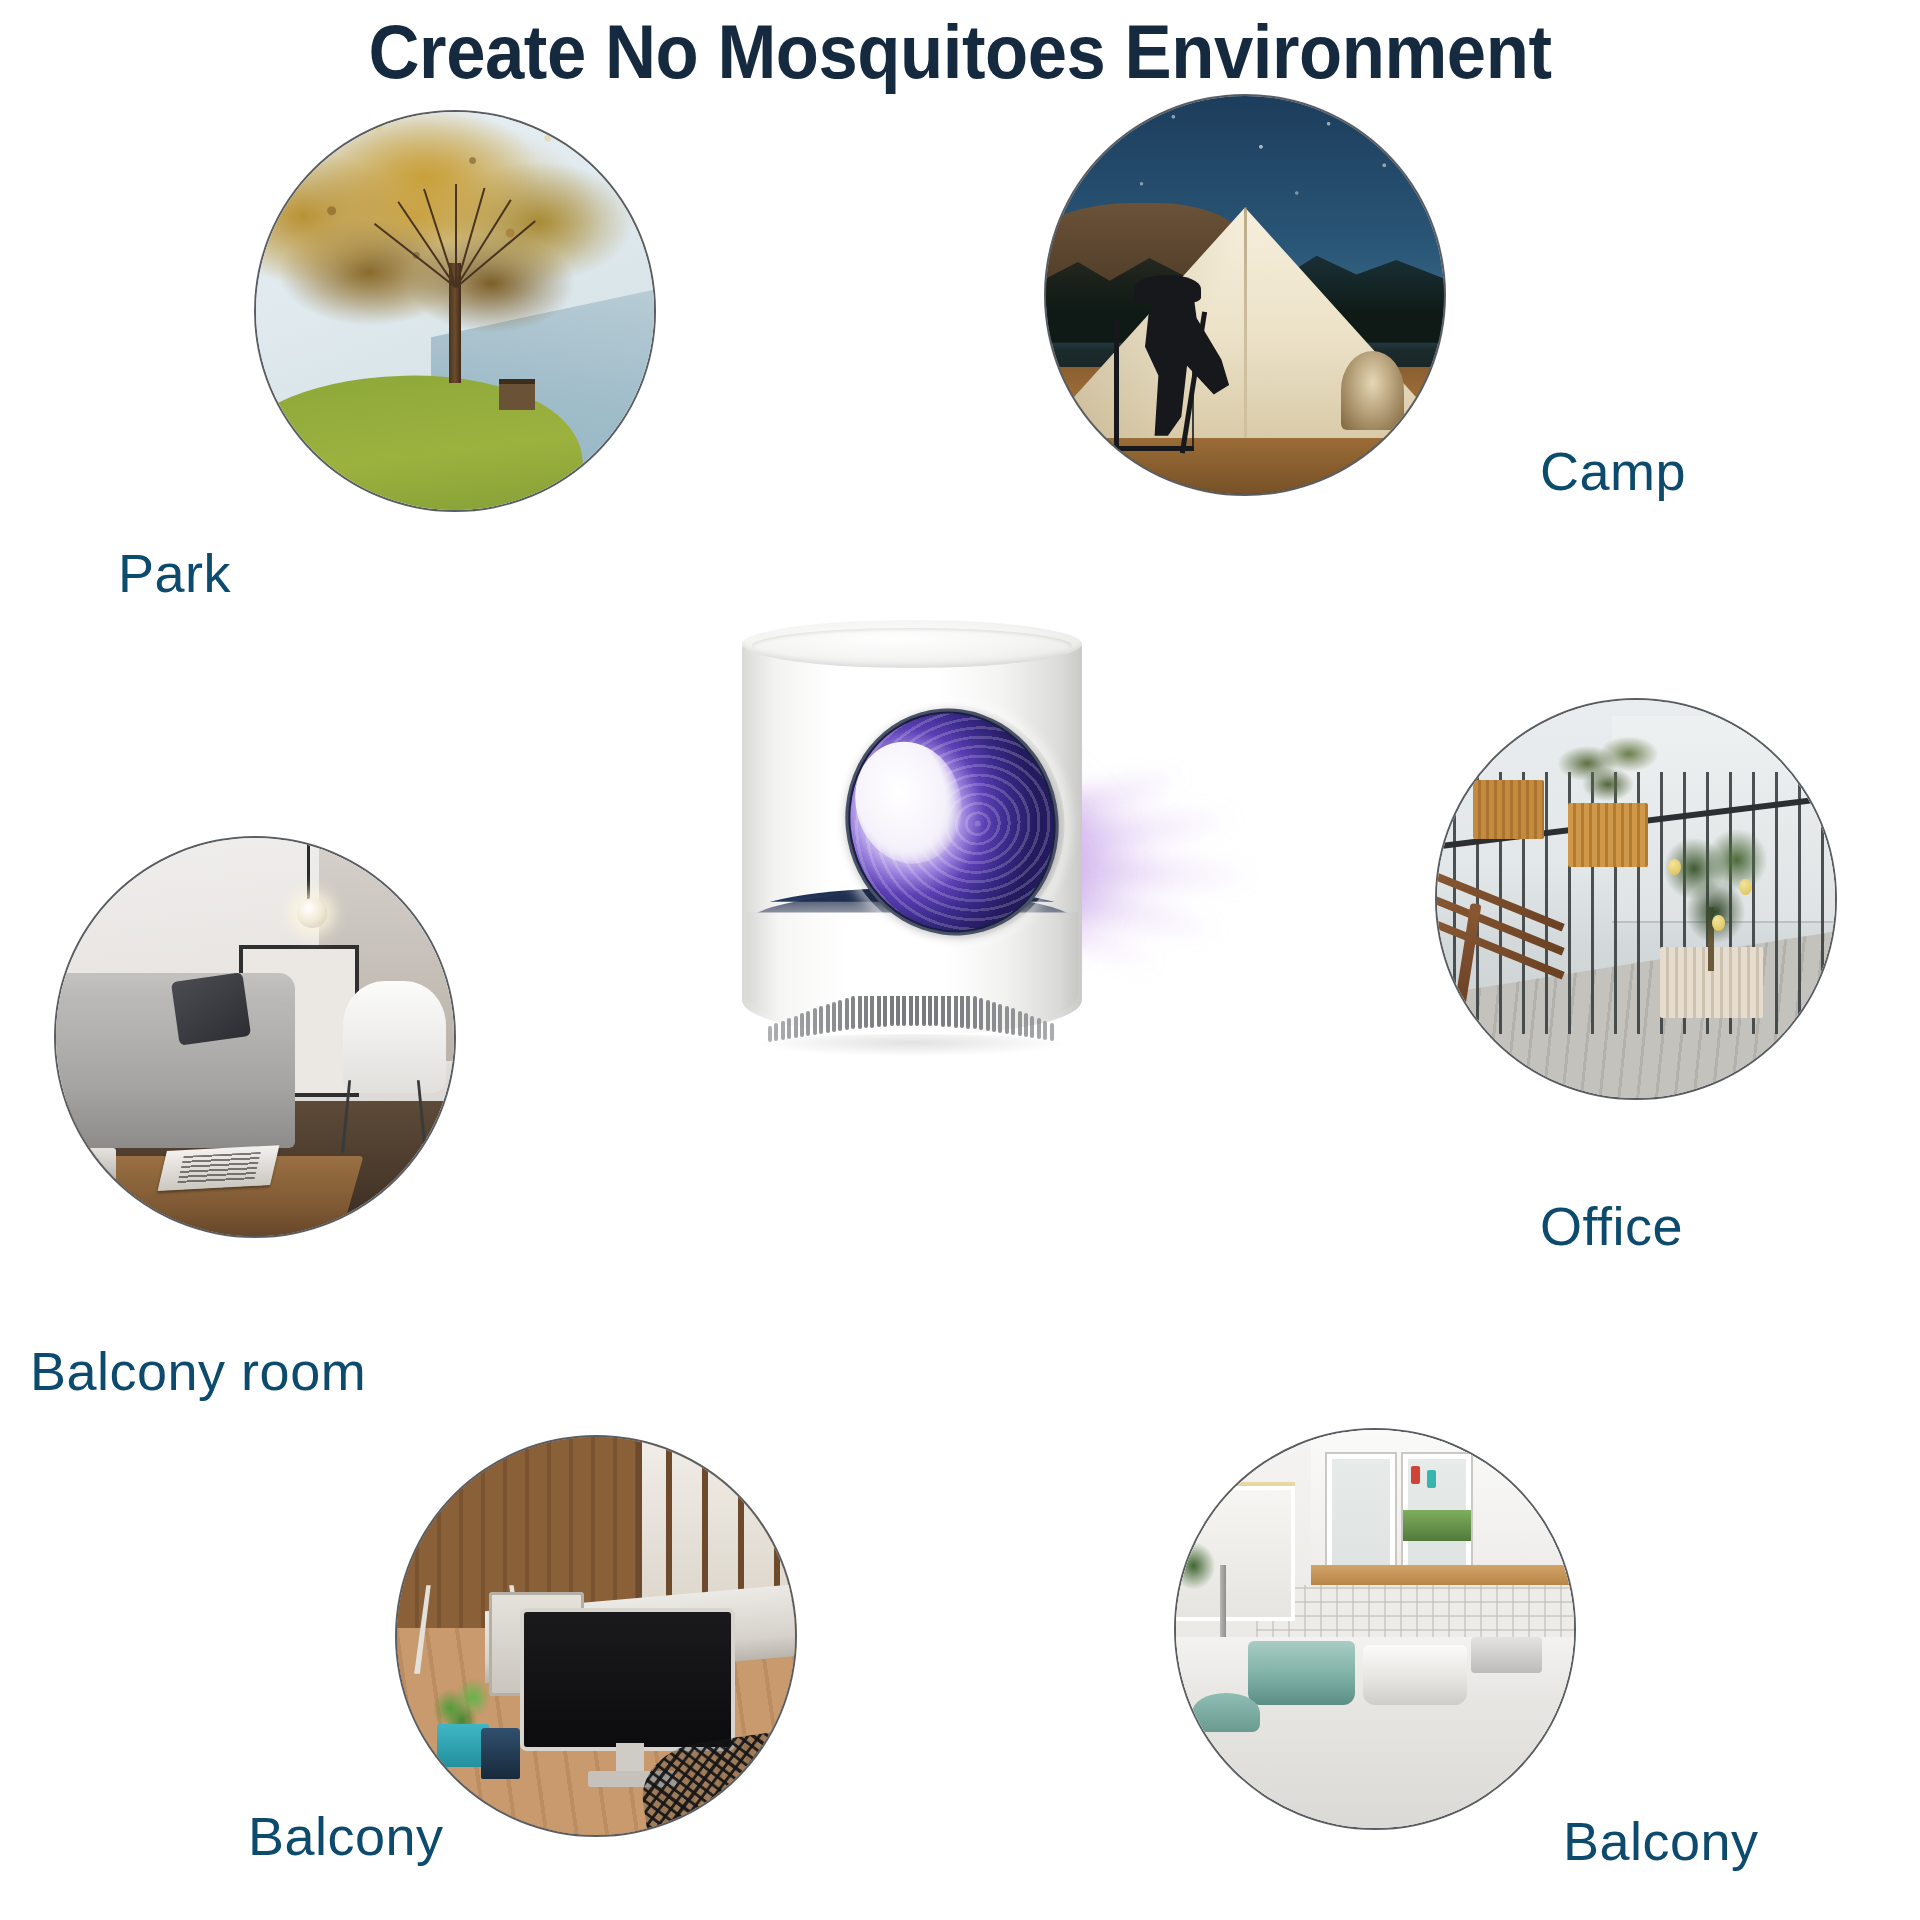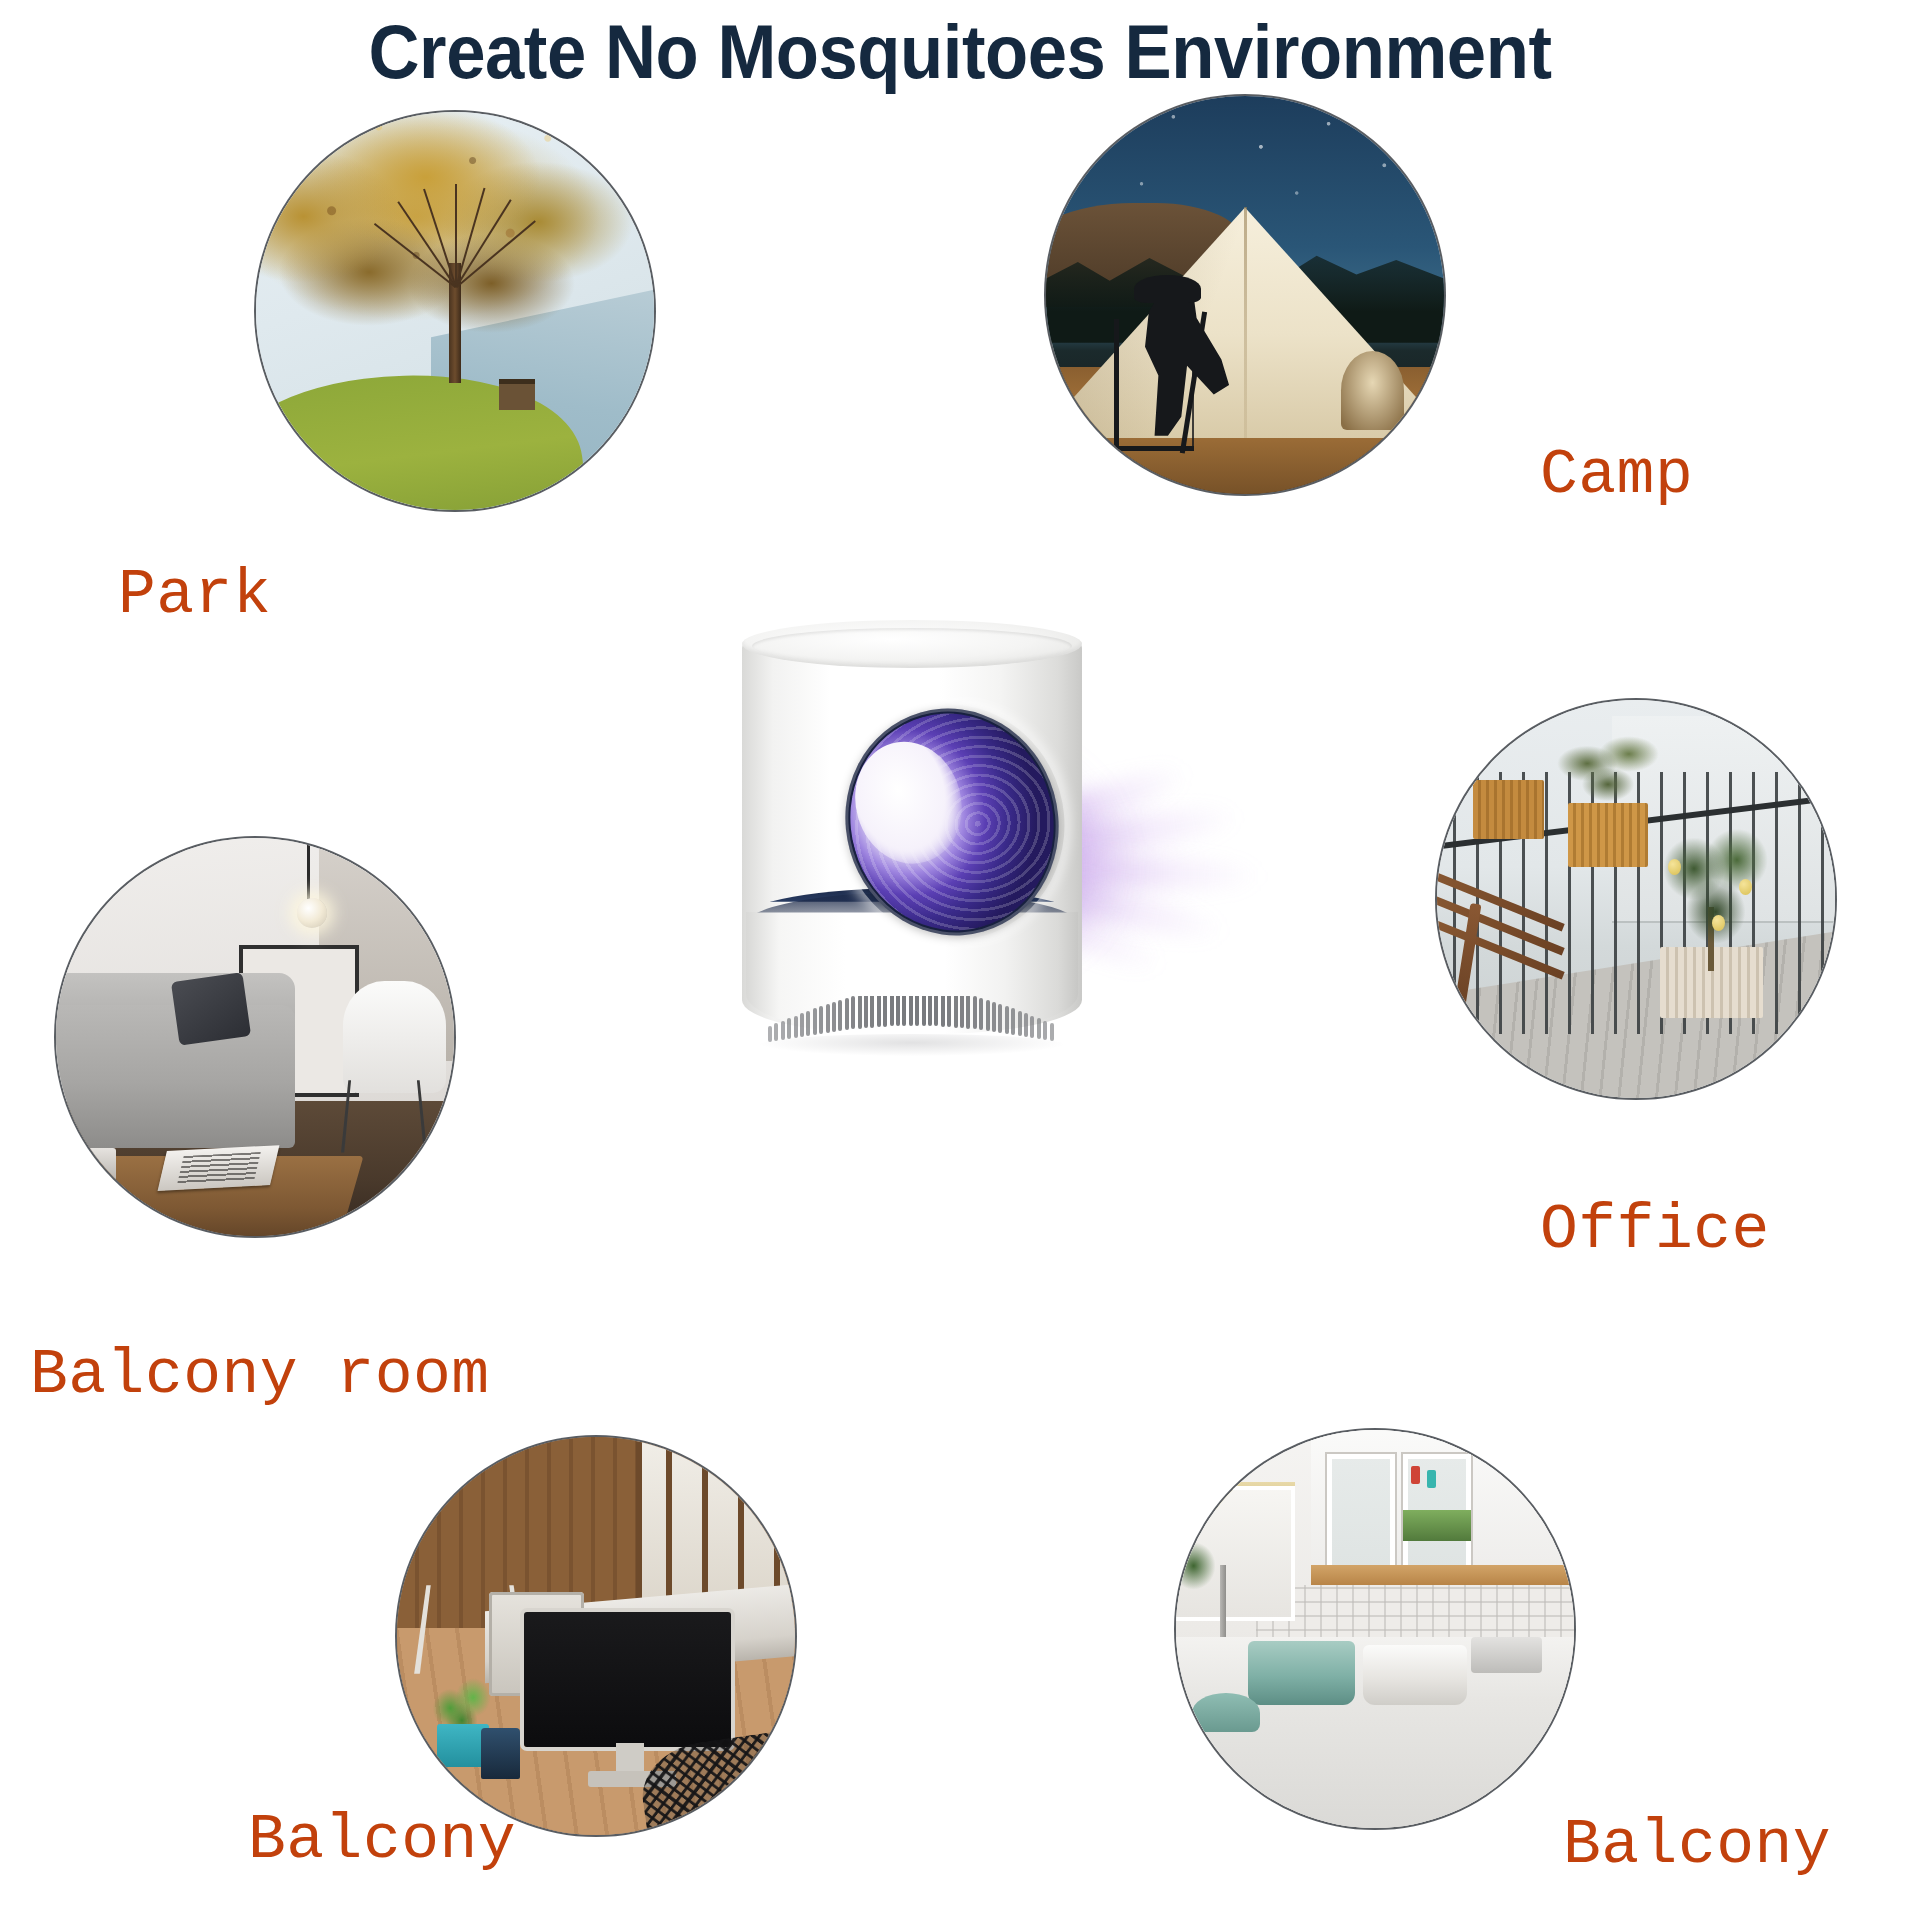--- a/index.html
+++ b/index.html
@@ -43,24 +43,24 @@
     background: #e9e9e9;
   }
   .scene .art {
     position: absolute;
     inset: 0;
   }
 
   
   .scene-label {
     position: absolute;
-    font-family: Liberation Mono, monospace;
-    font-size: 63px;
+    font-family: Liberation Sans, sans-serif;
+    font-size: 54px;
     font-weight: 400;
-    color: #c2410c;
+    color: #0c4a6e;
     white-space: nowrap;
     letter-spacing: 0.5px;
   }
 
   
   #scene-park { left: 256px; top: 112px; width: 398px; height: 398px; }
   #scene-park .sky {
     position:absolute; inset:0;
     background: linear-gradient(160deg,#e8f0f4 0%,#dfe9ee 40%,#cfdde2 100%);
   }
@@ -634,21 +634,21 @@
     <div class="bench"></div>
   <div class="branch" style="transform: rotate(-52deg);"></div>
       <div class="branch" style="transform: rotate(-34deg);"></div>
       <div class="branch" style="transform: rotate(-18deg);"></div>
       <div class="branch" style="transform: rotate(0deg);"></div>
       <div class="branch" style="transform: rotate(16deg);"></div>
       <div class="branch" style="transform: rotate(32deg);"></div>
       <div class="branch" style="transform: rotate(50deg);"></div>
     </div>
 </div>
-<div class="scene-label" style="left:118px; top:560px;">Park</div>
+<div class="scene-label" style="left:118px; top:542px;">Park</div>
 
 <div class="scene" id="scene-camp">
   <div class="art">
     <div class="sky"></div>
     <div class="stars"></div>
     <div class="ridge"></div>
     <div class="treeline"></div>
     <div class="ground"></div>
     <div class="tent"></div>
     <div class="tent-shadeL"></div>

